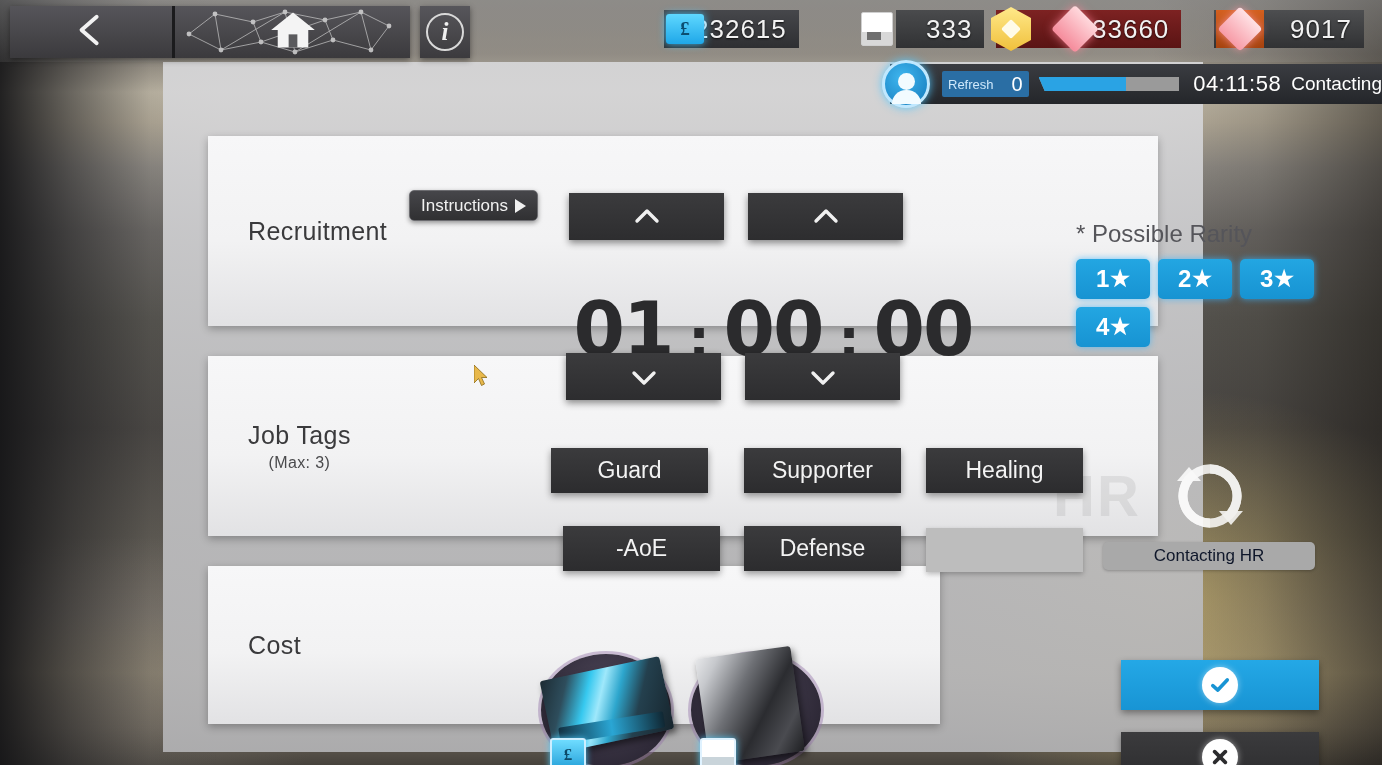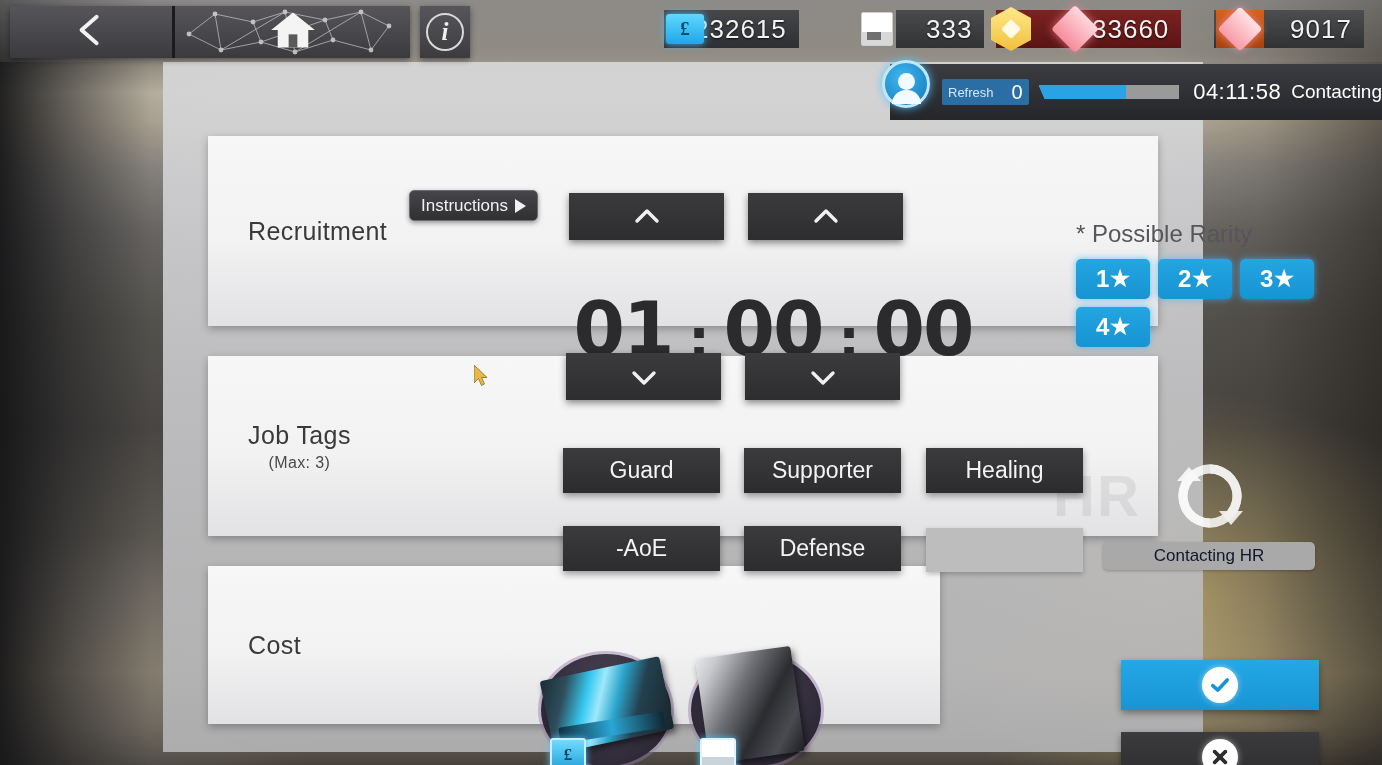--- a/index.html
+++ b/index.html
@@ -116,21 +116,21 @@
   }
   .ico-dia2{
     width:32px;height:32px;
     background: linear-gradient(180deg,#ffe2e5,#f79aa6);
     transform:rotate(45deg); border-radius:4px;
     box-shadow:0 0 9px rgba(255,150,160,.8);
   }
 
   
   #refresh-row{
-    position:absolute; top:64px; left:890px; width:492px; height:56px;
+    position:absolute; top:64px; left:890px; width:492px; height:40px;
     background: linear-gradient(180deg,#3a3c41,#24262a);
     display:flex; align-items:center;
     z-index:21;
   }
   .avatar{
     position:absolute; left:-8px; top:-4px; width:48px;height:48px;border-radius:50%;
     background: radial-gradient(circle at 40% 35%, #3fb6ef, #1479bb);
     border:3px solid #bfe8ff;
     box-shadow:0 0 10px rgba(80,200,255,.9);
     display:flex;align-items:center;justify-content:center;
@@ -241,21 +241,21 @@
   .tag{
     position:absolute; width:157px; height:45px;
     background: linear-gradient(180deg,#3b3b3d,#2c2c2e);
     color:#f3f3f3; font-size:23px;
     display:flex; align-items:center; justify-content:center;
     box-shadow:0 3px 7px rgba(0,0,0,.4);
     cursor:pointer; z-index:12;
   }
   .tag.empty{ background:#bdbdbd; box-shadow:0 2px 5px rgba(0,0,0,.25); }
 
-  #tag-guard    { left:400px; top:386px; }
+  #tag-guard    { left:388px; top:386px; }
   #tag-supporter{ left:581px; top:386px; }
   #tag-healing  { left:763px; top:386px; }
   #tag-aoe      { left:400px; top:464px; }
   #tag-defense  { left:581px; top:464px; }
   #tag-empty    { left:763px; top:466px; height:44px;}
 
   #sync-icon{
     position:absolute; left:1008px; top:395px; width:78px;height:78px; z-index:12; opacity:.9;
     cursor:pointer;
   }

